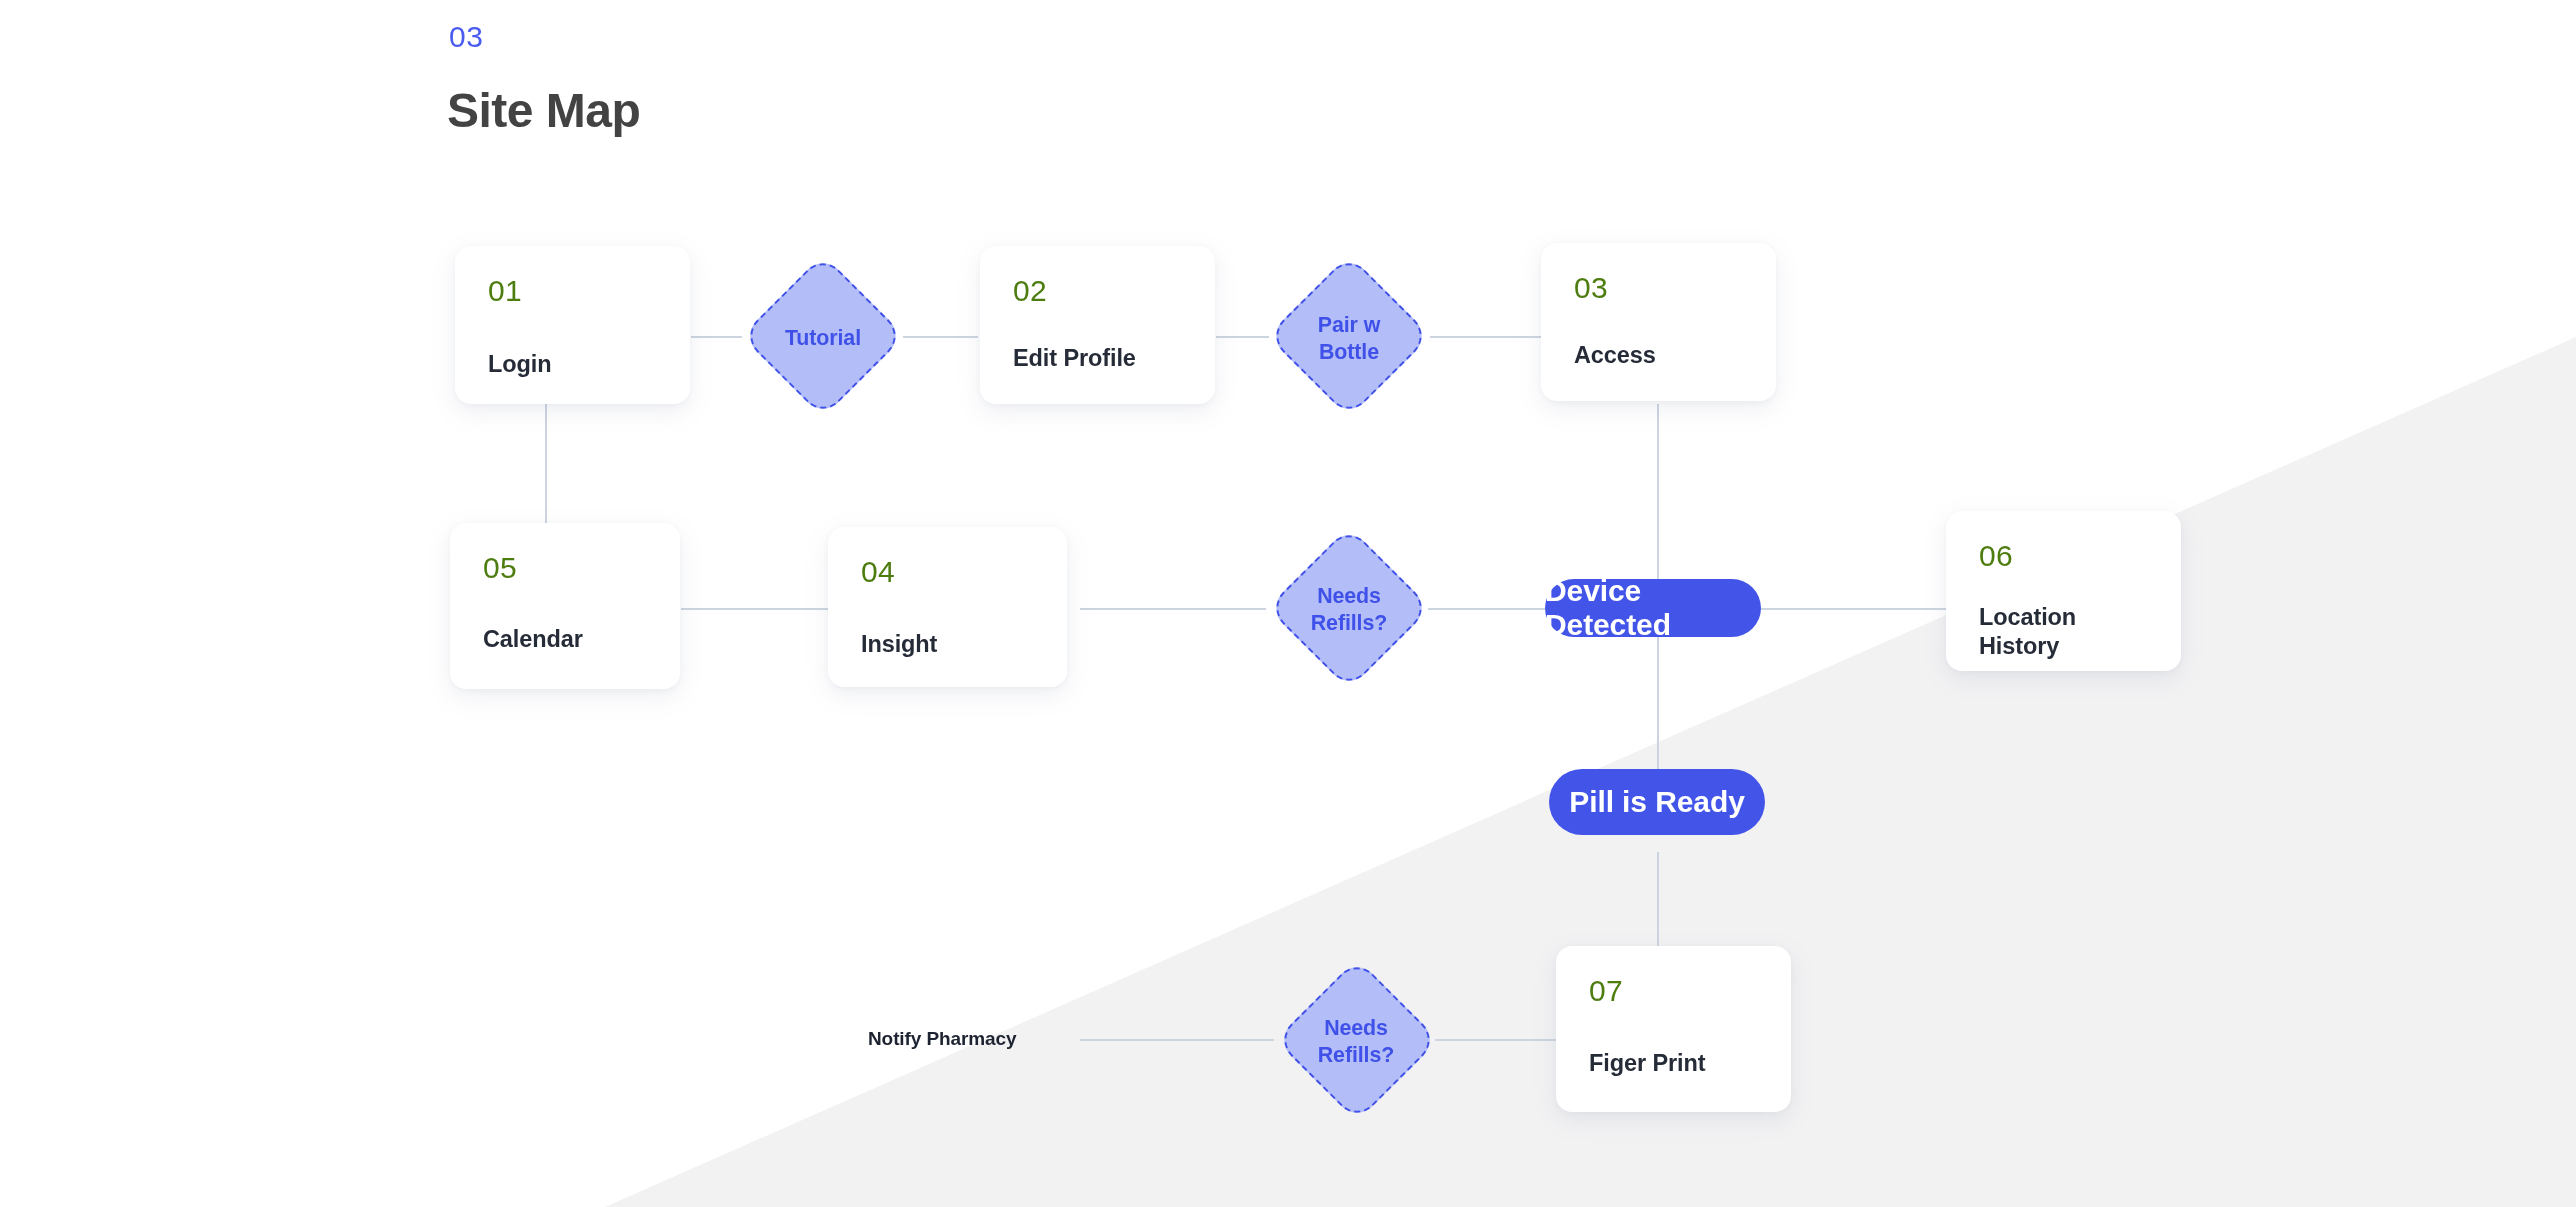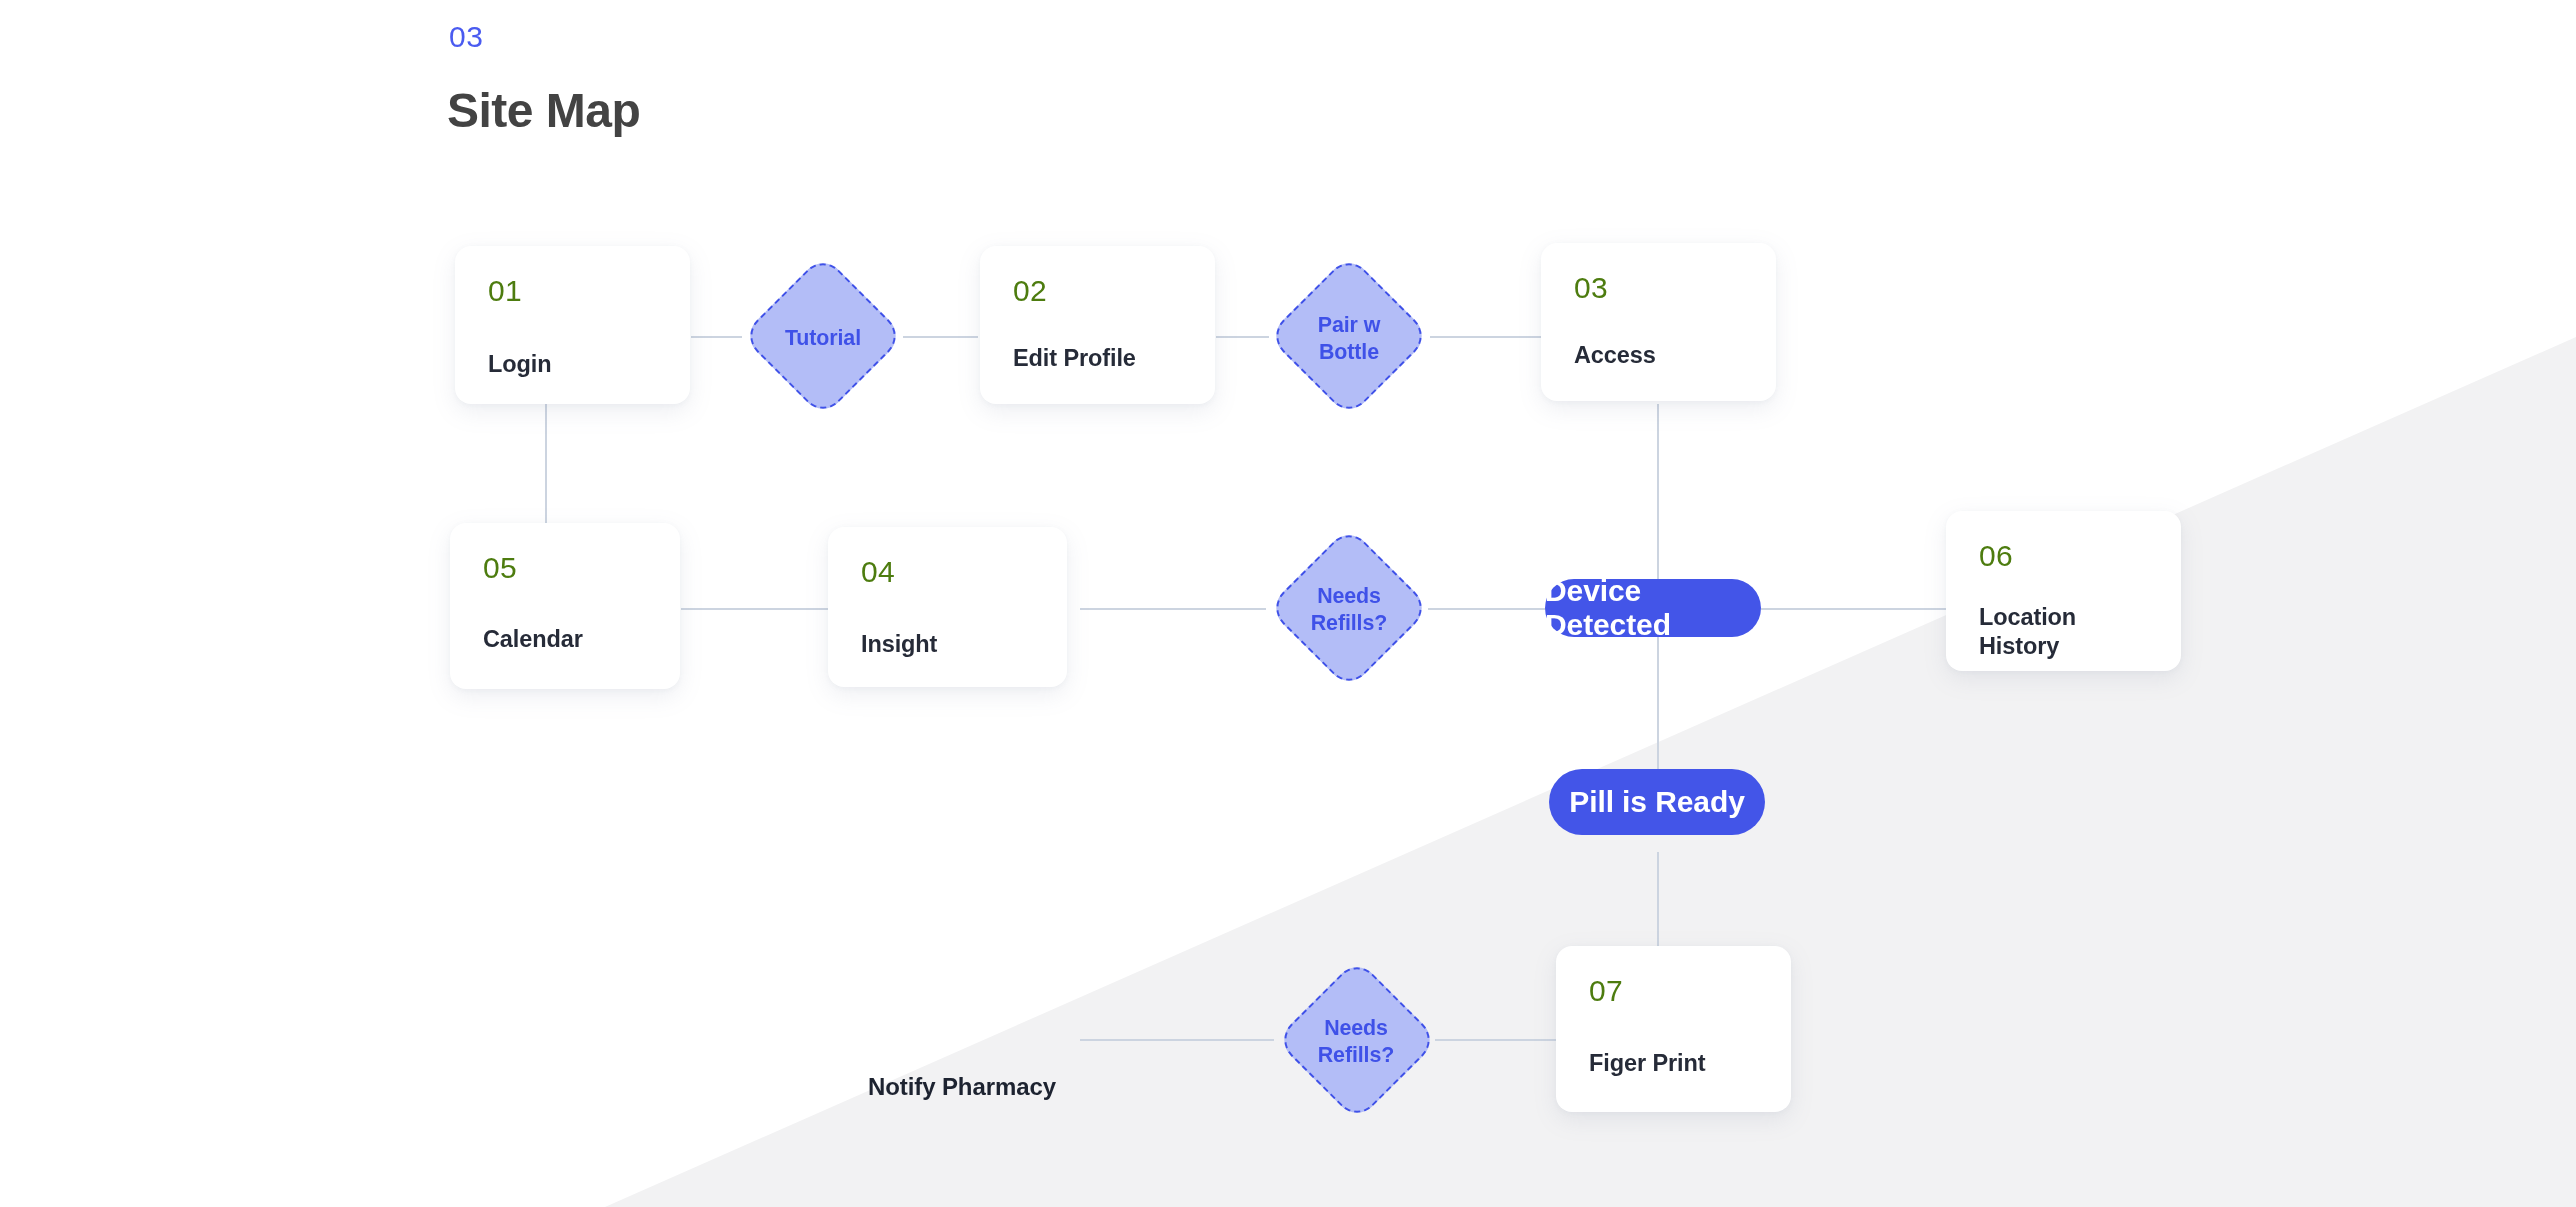--- a/index.html
+++ b/index.html
@@ -73,22 +73,22 @@
     background: #4355e8;
     color: #ffffff;
     border-radius: 43px;
     display: flex; align-items: center; justify-content: center;
     font-size: 30px; font-weight: 700; letter-spacing: -0.1px;
   }
 
   
   .plain-node {
     position: absolute; z-index: 6;
-    font-size: 24px; font-weight: 700; color: #1d2330;
-    letter-spacing: -0.1px; white-space: nowrap; margin-top: 45px;
+    font-size: 19px; font-weight: 700; color: #1d2330;
+    letter-spacing: -0.1px; white-space: nowrap;
   }
 
   
   .conn { position: absolute; background: #ccd4e0; z-index: 2; }
   .conn.h { height: 2.1px; }
   .conn.v { width: 2.1px; }
 </style>
 </head>
 <body>
 

